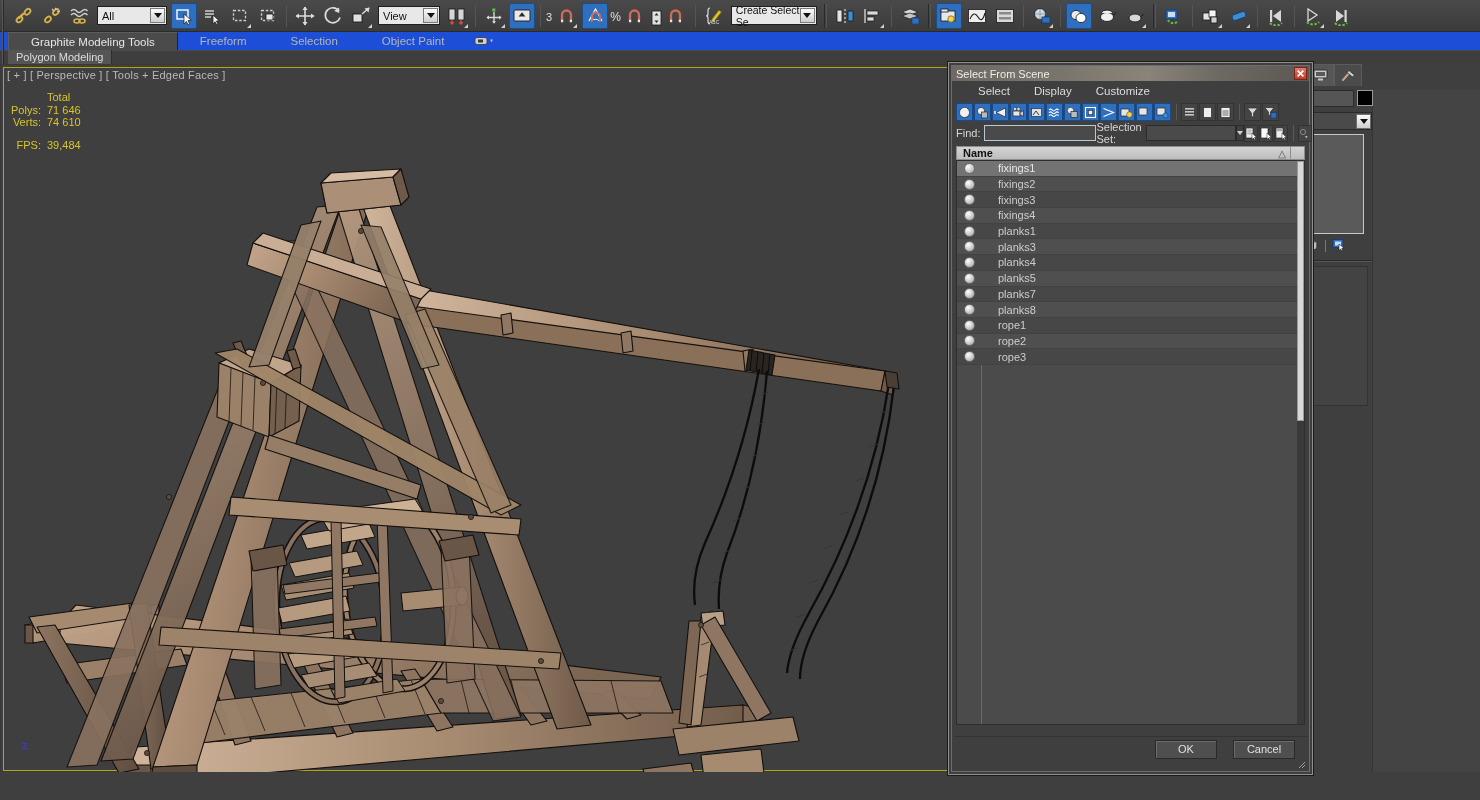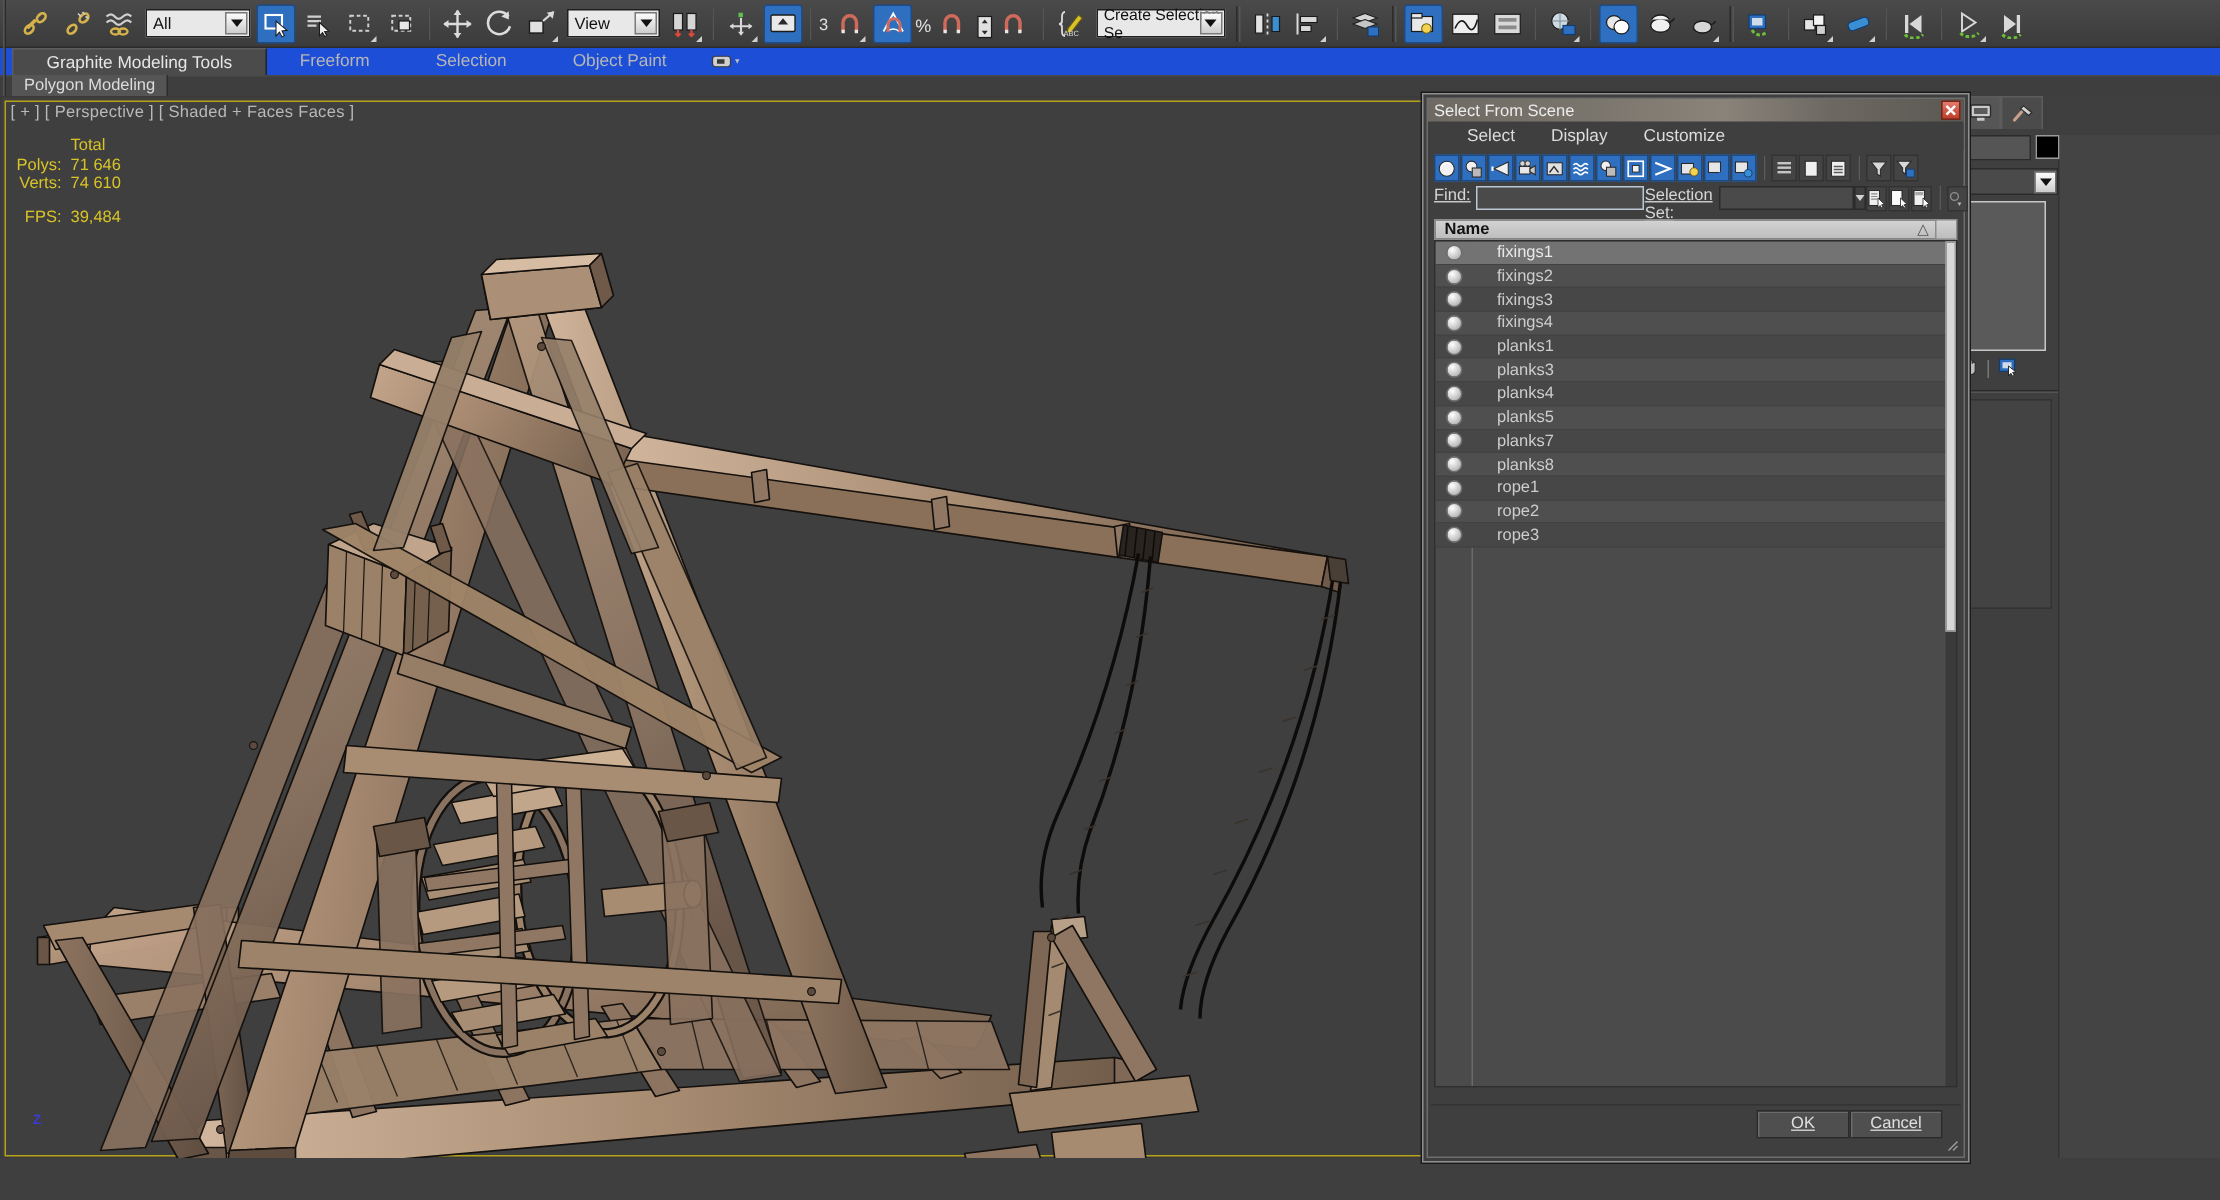--- a/index.html
+++ b/index.html
@@ -174,21 +174,21 @@
   .dbtn{
     width:17px; height:18px; margin-right:1px;
     background:#2f6fc0; border:1px solid #1c4a84;
     display:flex; align-items:center; justify-content:center;
   }
   .dbtn.plain{ background:#444; border:1px solid #333; }
   .dsep{ width:1px; height:16px; background:#2b2b2b; margin:0 4px;
          border-right:1px solid #5a5a5a; }
   .dlg-findrow{
     position:absolute; left:4px; top:58px; right:4px; height:18px;
-    display:flex; align-items:flex-start;text-decoration:underline;
+    display:flex; align-items:center;
   }
   .lbl{ color:#d6d6d6; font-size:11px; margin-right:4px; }
   .fld{ background:#4a4a4a; border:1px solid #b9c8d4; height:16px; }
   .fld2{ background:#4a4a4a; border:1px solid #2b2b2b; height:16px; }
   .dd-arw{ width:11px; height:16px; background:#3f3f3f; border:1px solid #2b2b2b;
     display:flex; align-items:center; justify-content:center; }
   .dd-arw:after{ content:""; border-left:3px solid transparent;
     border-right:3px solid transparent; border-top:4px solid #d2d2d2; }
   .dlg-listhdr{
     position:absolute; left:4px; top:80px; right:4px; height:14px;
@@ -218,21 +218,21 @@
     background:#6a6a6a; }
   .dlg-scroll{
     position:absolute; right:5px; top:95px; width:7px; height:260px;
     background:#d8d8d8; border:1px solid #9a9a9a;
   }
   .dlg-scroll-track{ position:absolute; right:5px; top:95px; width:7px;
     bottom:47px; background:#3a3a3a; }
   .dlg-btns{
     position:absolute; left:0; right:0; bottom:4px; height:36px;
     display:flex; align-items:center; justify-content:flex-end;
-    padding-right:14px; gap:0;text-decoration:underline;
+    padding-right:14px; gap:16px;
   }
   .dbig{
     width:62px; height:19px; background:#4f4f4f;
     border:1px solid #2a2a2a; box-shadow:inset 1px 1px 0 #6b6b6b;
     color:#e0e0e0; font-size:11px; display:flex;
     align-items:center; justify-content:center;
   }
   .dlg-footline{ position:absolute; left:2px; right:2px; bottom:34px; height:1px;
     background:#333; }
   .dlg-sizer{ position:absolute; right:3px; bottom:3px; width:9px; height:9px; }
@@ -776,21 +776,21 @@
               <circle cx="360" cy="166" r="2.6"></circle>
             <circle cx="540" cy="596" r="2.6"></circle>
               <circle cx="700" cy="560" r="2.6"></circle>
             <circle cx="146" cy="688" r="2.6"></circle>
               <circle cx="440" cy="636" r="2.6"></circle>
           </g>
         </g>
       </svg>
     </div>
 
-    <div class="vp-label">[ + ] [ Perspective ] [ Shaded + Faces Faces ]</div>
+    <div class="vp-label">[ + ] [ Perspective ] [ Tools + Edged Faces ]</div>
 
     <div class="stats">
       <table>
         <tbody>
             <tr>
               <td class="lbl"></td>
               <td>Total</td>
             </tr>
         <tr>
           <td class="lbl">Polys:</td>

